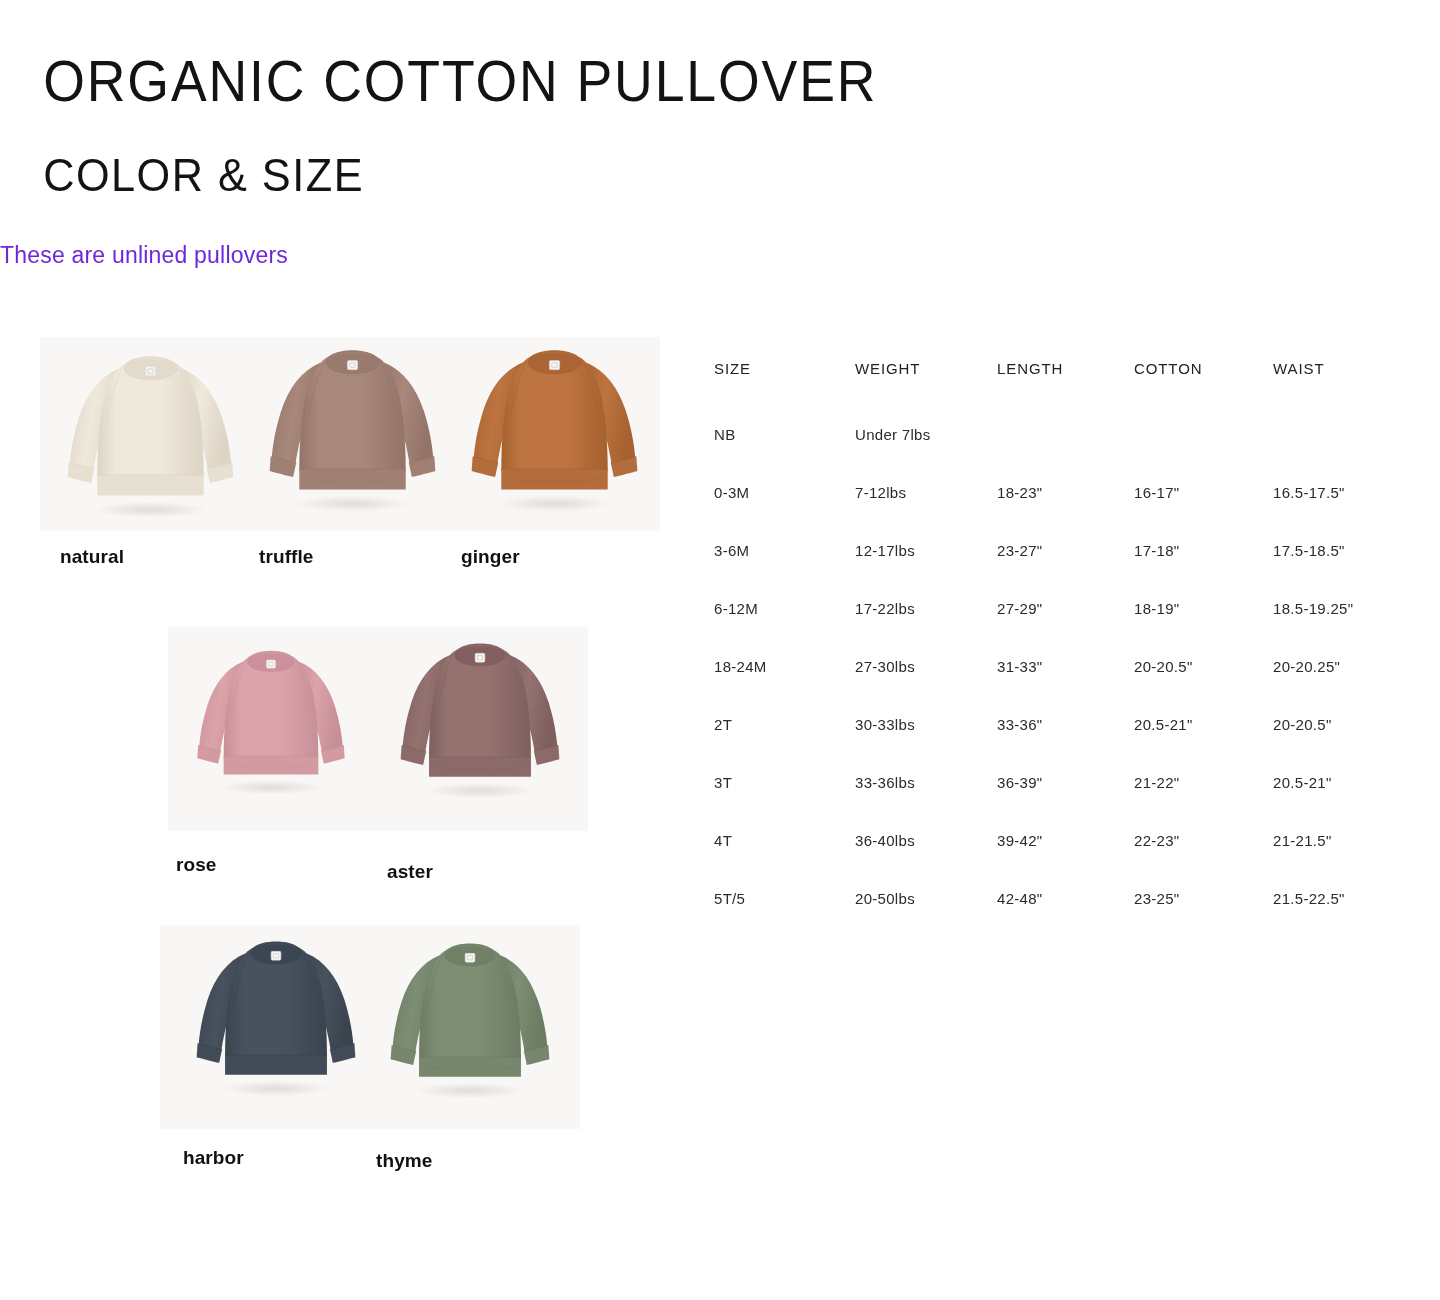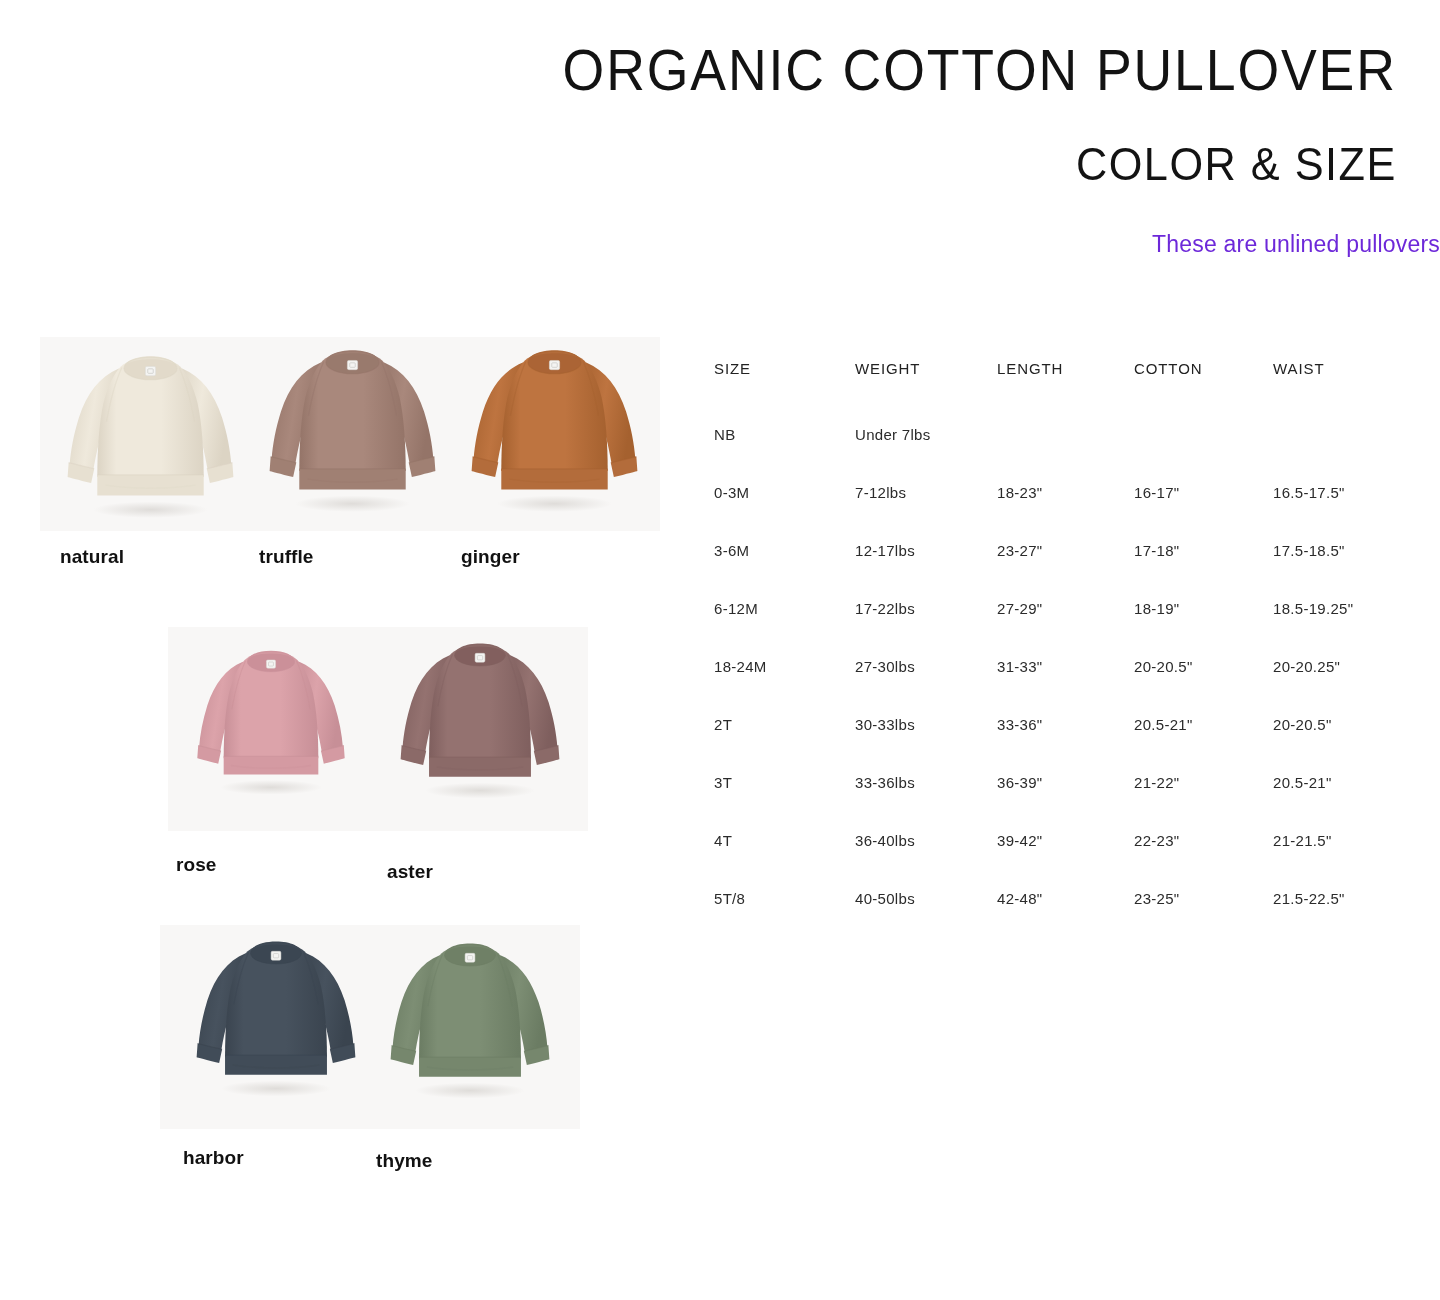--- a/index.html
+++ b/index.html
@@ -6,21 +6,21 @@
   body{
     width:1440px;height:1300px;
     background:#ffffff;
     font-family:"Liberation Sans", sans-serif;
     color:#1b1b1b;
     overflow:hidden;
     position:relative;
   }
 
   
-  .header{ text-align:right; padding-top:42px; }
+  .header{ text-align:left; padding-top:53px; }
   .title{
     font-size:57px;
     letter-spacing:2.0px;
     font-weight:400;
     line-height:1.0;
     color:#131313;
     margin:0;
     transform:scaleX(0.94);
   }
   .subtitle{
@@ -536,21 +536,21 @@
         <div class="cell c4">20.5-21"</div>
       </div>
       <div class="trow">
         <div class="cell c0">4T</div>
         <div class="cell c1">36-40lbs</div>
         <div class="cell c2">39-42"</div>
         <div class="cell c3">22-23"</div>
         <div class="cell c4">21-21.5"</div>
       </div>
       <div class="trow">
-        <div class="cell c0">5T/8</div>
-        <div class="cell c1">40-50lbs</div>
+        <div class="cell c0">5T/5</div>
+        <div class="cell c1">20-50lbs</div>
         <div class="cell c2">42-48"</div>
         <div class="cell c3">23-25"</div>
         <div class="cell c4">21.5-22.5"</div>
       </div>
     </div>
 
 </div>
 
 </body></html>

